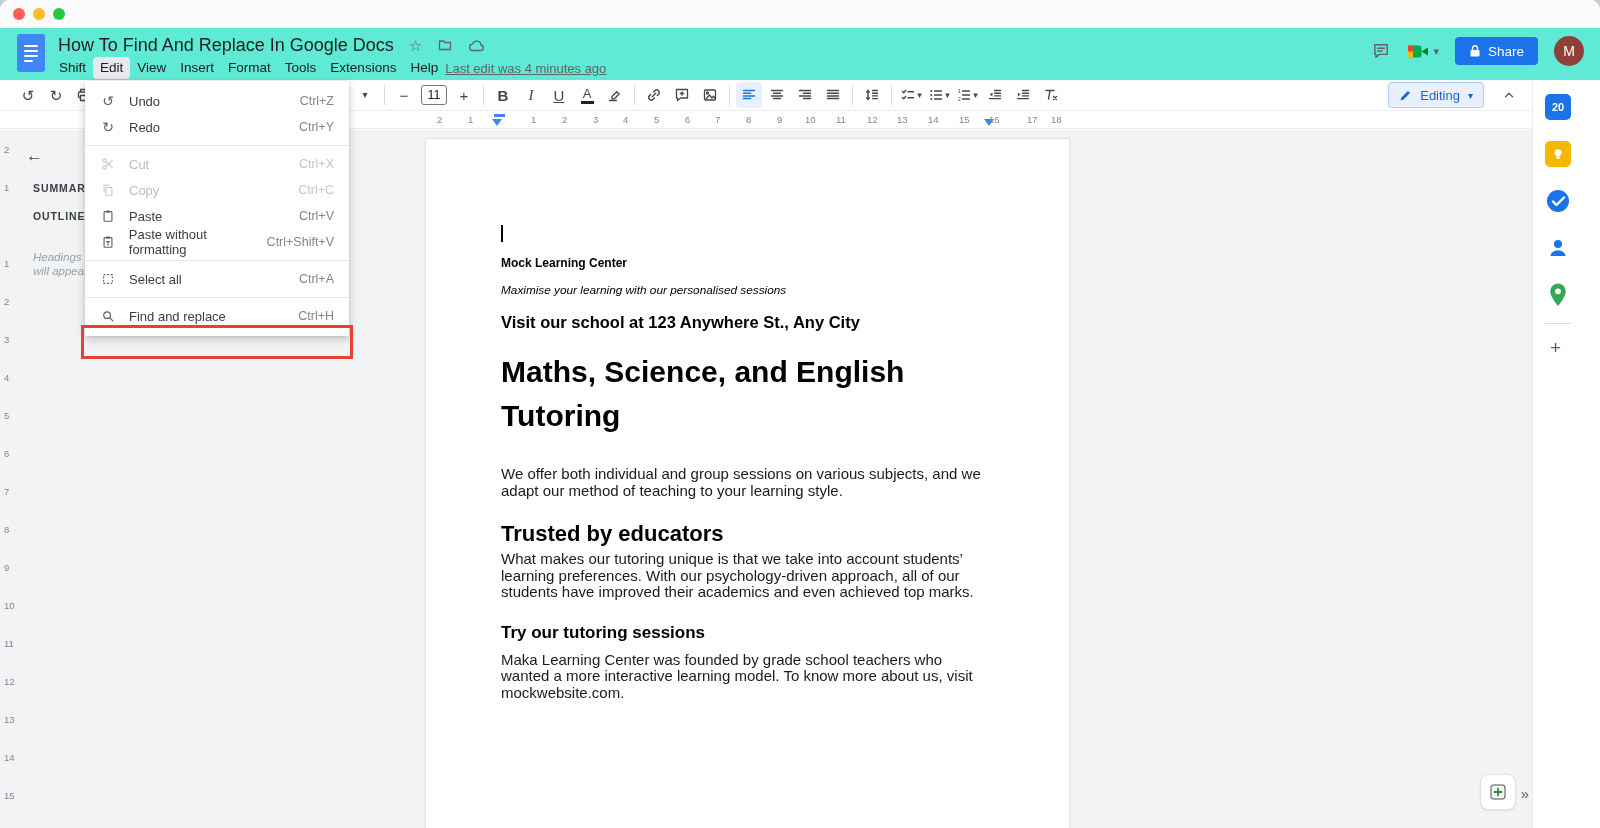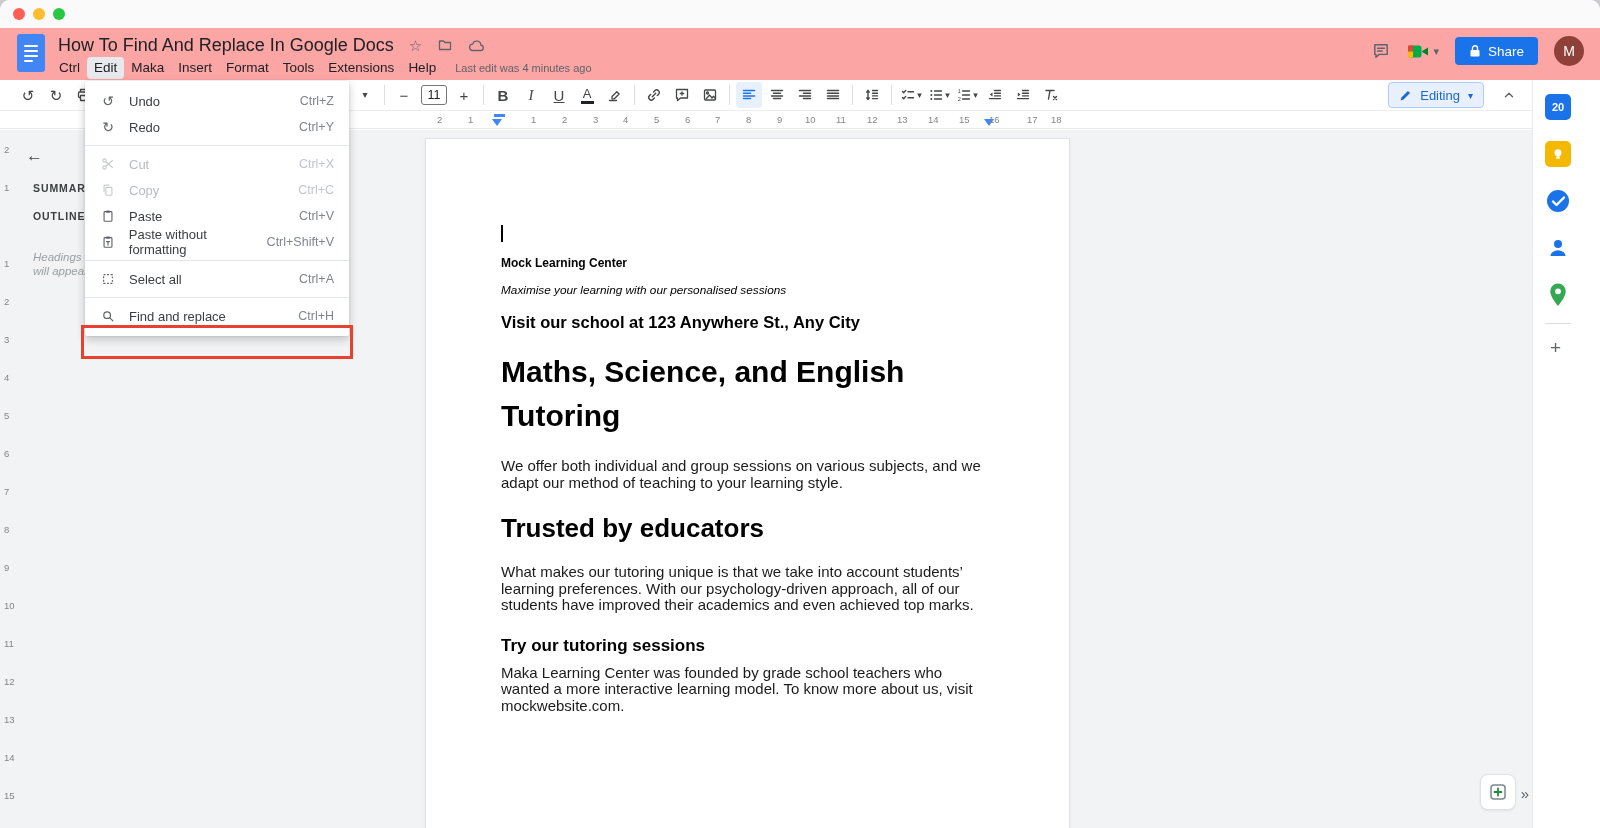--- a/index.html
+++ b/index.html
@@ -5,32 +5,32 @@
 *{box-sizing:border-box;margin:0;padding:0}
 body{width:1600px;height:828px;background:#c9cbce;font-family:"Liberation Sans",sans-serif;overflow:hidden}
 .window{position:relative;width:1600px;height:828px;background:#fff;border-radius:10px 10px 0 0;overflow:hidden}
 
 
 .titlebar{position:absolute;top:0;left:0;right:0;height:28px;background:#fafafa;display:flex;align-items:center;padding-left:13px;gap:8px}
 .tl{width:12px;height:12px;border-radius:50%}
 .tl.red{background:#ff5f57}.tl.yellow{background:#febc2e}.tl.green{background:#28c840}
 
 
-.header{position:absolute;top:28px;left:0;right:0;height:52px;background:#fca5a5}
+.header{position:absolute;top:28px;left:0;right:0;height:52px;background:#5eead4}
 .docs-icon{position:absolute;left:17px;top:6px;width:28px;height:38px;background:#4285f4;border-radius:3px;display:flex;align-items:center;justify-content:center}
 .docs-icon .lines{width:14px}
 .docs-icon .lines div{height:2px;background:#fff;margin:3px 0;border-radius:1px}
 .docs-icon .lines div:last-child{width:9px}
 .title-row{position:absolute;left:58px;top:4px;height:26px;display:flex;align-items:center;gap:15px}
 .doc-title{font-size:18px;color:#202124;white-space:nowrap}
 .hdr-ic{color:#5f6368;font-size:15px;display:flex;align-items:center;line-height:1}
 .menu-row{position:absolute;left:52px;top:29px;display:flex;align-items:center}
 .menu-btn{font-size:13.5px;color:#202124;padding:2px 7px;border-radius:4px;line-height:18px}
 .menu-btn.active{background:#e7e9ec}
-.last-edit{font-size:11px;color:#5f6368;margin-left:12px;white-space:nowrap}
+.last-edit{font-size:13px;color:#5f6368;text-decoration:underline;white-space:nowrap}
 .header-right{position:absolute;right:16px;top:8px;display:flex;align-items:center;gap:16px}
 .share-btn{display:flex;align-items:center;gap:7px;background:#1a73e8;color:#fff;font-size:13.5px;height:28px;padding:0 14px;border-radius:4px}
 .avatar{width:30px;height:30px;border-radius:50%;background:#8f4038;color:#fff;font-size:14px;display:flex;align-items:center;justify-content:center}
 .meet-wrap{display:flex;align-items:center;gap:4px;color:#5f6368;font-size:11px}
 
 
 .toolbar{position:absolute;top:80px;left:0;right:68px;height:31px;background:#fff;display:flex;align-items:center;padding:0 8px 0 14px;border-bottom:1px solid #ebedef}
 .tb-btn{min-width:26px;height:26px;border-radius:4px;display:flex;align-items:center;justify-content:center;color:#444746;font-size:15px;margin:0 1px;line-height:1}
 .tb-btn.active{background:#e8f0fe}
 .tb-sep{width:1px;height:20px;background:#dadce0;margin:0 5px}
@@ -55,23 +55,23 @@
 .vruler{position:absolute;left:0;top:0;width:16px;bottom:0}
 .back-btn{position:absolute;left:26px;top:16px;font-size:17px;color:#444746}
 .panel-label{position:absolute;left:33px;font-size:10.5px;font-weight:bold;letter-spacing:.9px;color:#3c4043}
 .outline-hint{position:absolute;left:33px;top:120px;font-size:11.5px;font-style:italic;color:#9aa0a6;line-height:14px}
 
 .page{position:absolute;left:425px;top:8px;width:645px;height:870px;background:#fff;border:1px solid #e0e2e5;box-shadow:0 1px 3px rgba(0,0,0,.06);padding:86px 75px 0 75px;color:#000}
 .caret{display:block;width:1.5px;height:17px;background:#000;margin-bottom:14px}
 .doc-company{font-size:12px;font-weight:bold;margin-bottom:13px}
 .doc-tagline{font-size:11.8px;font-style:italic;margin-bottom:16px}
 .doc-h3a{font-size:16.5px;font-weight:bold;margin-bottom:18px}
-.doc-h1{font-size:30px;font-weight:bold;line-height:44px;max-width:470px;margin-bottom:20px}
+.doc-h1{font-size:30px;font-weight:bold;line-height:44px;max-width:470px;margin-bottom:28px}
 .doc-p{font-size:15px;line-height:16.5px;max-width:492px;color:#1b1b1b;margin-bottom:22px}
-.doc-h2{font-size:26px;font-weight:bold;margin-bottom:20px}
+.doc-h2{font-size:22px;font-weight:bold;margin-bottom:4px}
 .doc-h3{font-size:17px;font-weight:bold;margin-bottom:9px}
 
 .quick-add{position:absolute;right:16px;bottom:18px;width:36px;height:36px;background:#fff;border:1px solid #e0e2e5;border-radius:8px;display:flex;align-items:center;justify-content:center;box-shadow:0 1px 2px rgba(0,0,0,.08)}
 .hide-chevron{position:absolute;right:3px;bottom:26px;font-size:15px;color:#5f6368}
 
 
 .rail{position:absolute;top:80px;right:0;bottom:0;width:68px;background:#fff;border-left:1px solid #e8eaed;display:flex;flex-direction:column;align-items:flex-start;padding:12px 0 0 10px;gap:17px}
 .rail-ic{width:30px;height:30px;display:flex;align-items:center;justify-content:center}
 .cal-badge{width:26px;height:26px;background:#1a73e8;border-radius:5px;color:#fff;font-size:11px;font-weight:bold;display:flex;align-items:center;justify-content:center}
 .keep-badge{width:26px;height:26px;background:#f5b800;border-radius:5px;display:flex;align-items:center;justify-content:center}
@@ -119,23 +119,23 @@
             <path d="M2.5 4h4l1.5 1.5h5.5v7h-11z"></path>
           </svg>
       </span>
       <span class="hdr-ic">
         <svg width="17" height="15" viewBox="0 0 17 15" fill="none" stroke="#5f6368" stroke-width="1.3" stroke-linejoin="round">
             <path d="M5 12.5a3.2 3.2 0 0 1-.3-6.4 4.2 4.2 0 0 1 8.2 1.1 2.6 2.6 0 0 1-.6 5.3z"></path>
           </svg>
       </span>
     </div>
     <div class="menu-row">
-      <span class="menu-btn">Ctrl</span>
+      <span class="menu-btn">Shift</span>
       <span class="menu-btn active">Edit</span>
-      <span class="menu-btn">Maka</span>
+      <span class="menu-btn">View</span>
       <span class="menu-btn">Insert</span>
       <span class="menu-btn">Format</span>
       <span class="menu-btn">Tools</span>
       <span class="menu-btn">Extensions</span>
       <span class="menu-btn">Help</span>
       <span class="last-edit">Last edit was 4 minutes ago</span>
     </div>
     <div class="header-right">
       <span class="hdr-ic">
         <svg width="20" height="18" viewBox="0 0 16 16" fill="none" stroke="#5f6368" stroke-width="1.3" stroke-linejoin="round">

